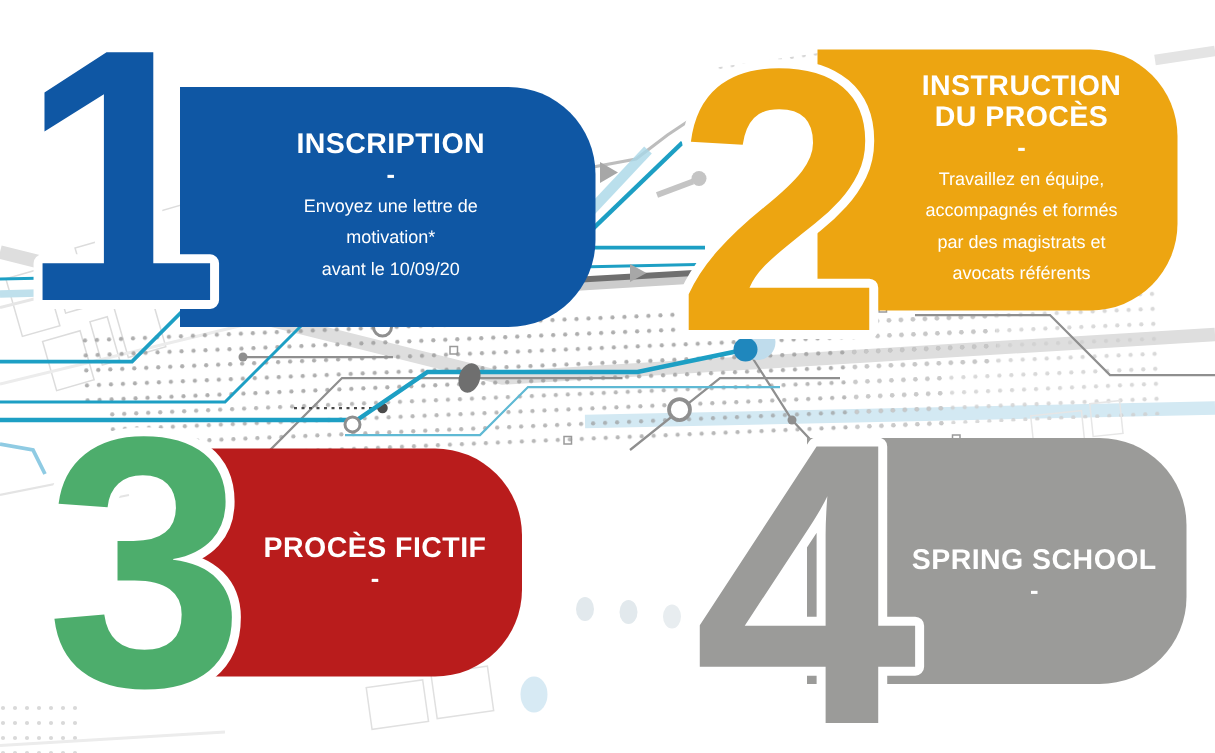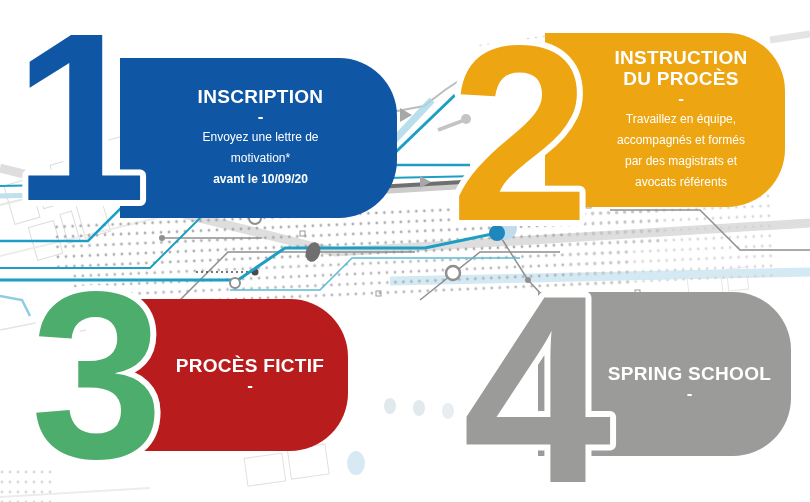--- a/index.html
+++ b/index.html
@@ -10,21 +10,21 @@
   #bg{position:absolute;left:0;top:0;z-index:0;}
   .step{position:absolute;left:0;top:0;width:0;height:0;z-index:1;}
   .panel{
     position:absolute;box-sizing:border-box;color:#fff;text-align:center;
     display:flex;flex-direction:column;align-items:center;justify-content:center;
     border-radius:0 58px 58px 0;z-index:1;
   }
   .title{font-weight:bold;font-size:19px;line-height:21px;letter-spacing:.3px;white-space:pre-line;}
   .sep{font-weight:bold;font-size:17px;line-height:13px;margin:3px 0 4px 0;}
   .body{font-size:12px;line-height:21px;white-space:pre-line;}
-  .body.bold{font-weight:bold;}
+  .body.bold{font-weight:normal;}
   svg.num{position:absolute;overflow:visible;z-index:2;}
   svg.num text{
     font-family:"Liberation Sans","DejaVu Sans",sans-serif;font-weight:bold;
     text-anchor:middle;stroke:#ffffff;stroke-width:12px;stroke-linejoin:round;paint-order:stroke;
   }
   #p1{left:120px;top:34px;width:277px;height:160px;padding:6px 10px 6px 14px;margin-top:24px;}
   #p2{left:545px;top:33px;width:240px;height:174px;padding:6px 10px 6px 42px;}
   #p3{left:128px;top:299px;width:220px;height:152px;padding:6px 10px 6px 34px;}
   #p4{left:538px;top:292px;width:253px;height:164px;padding:24px 8px 6px 58px;}
   #n1{left:10px;top:20px;width:140px;height:190px;}

